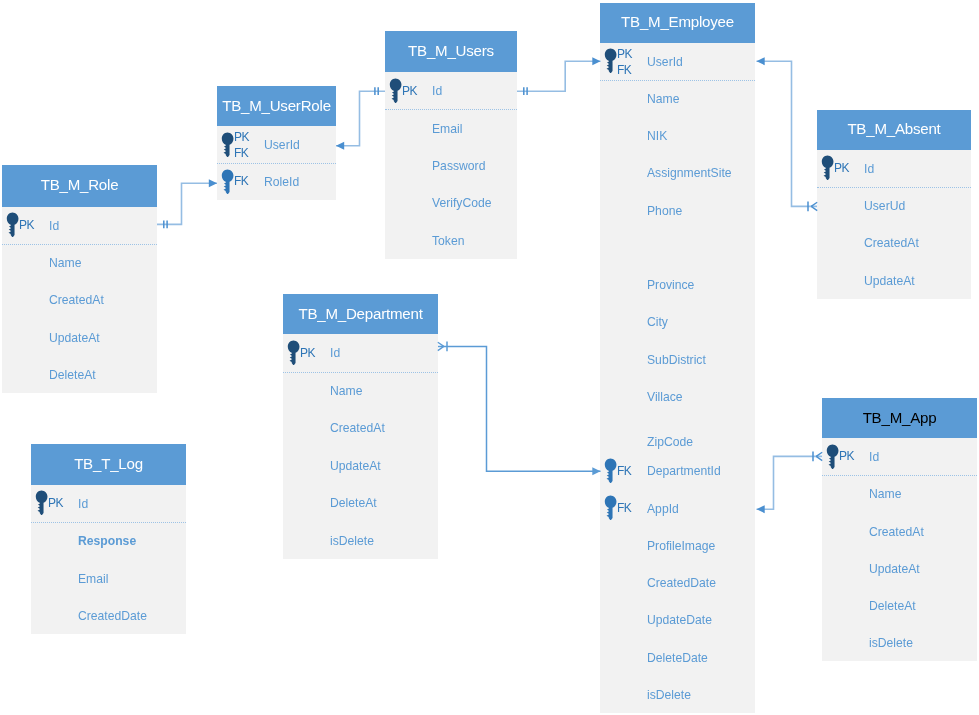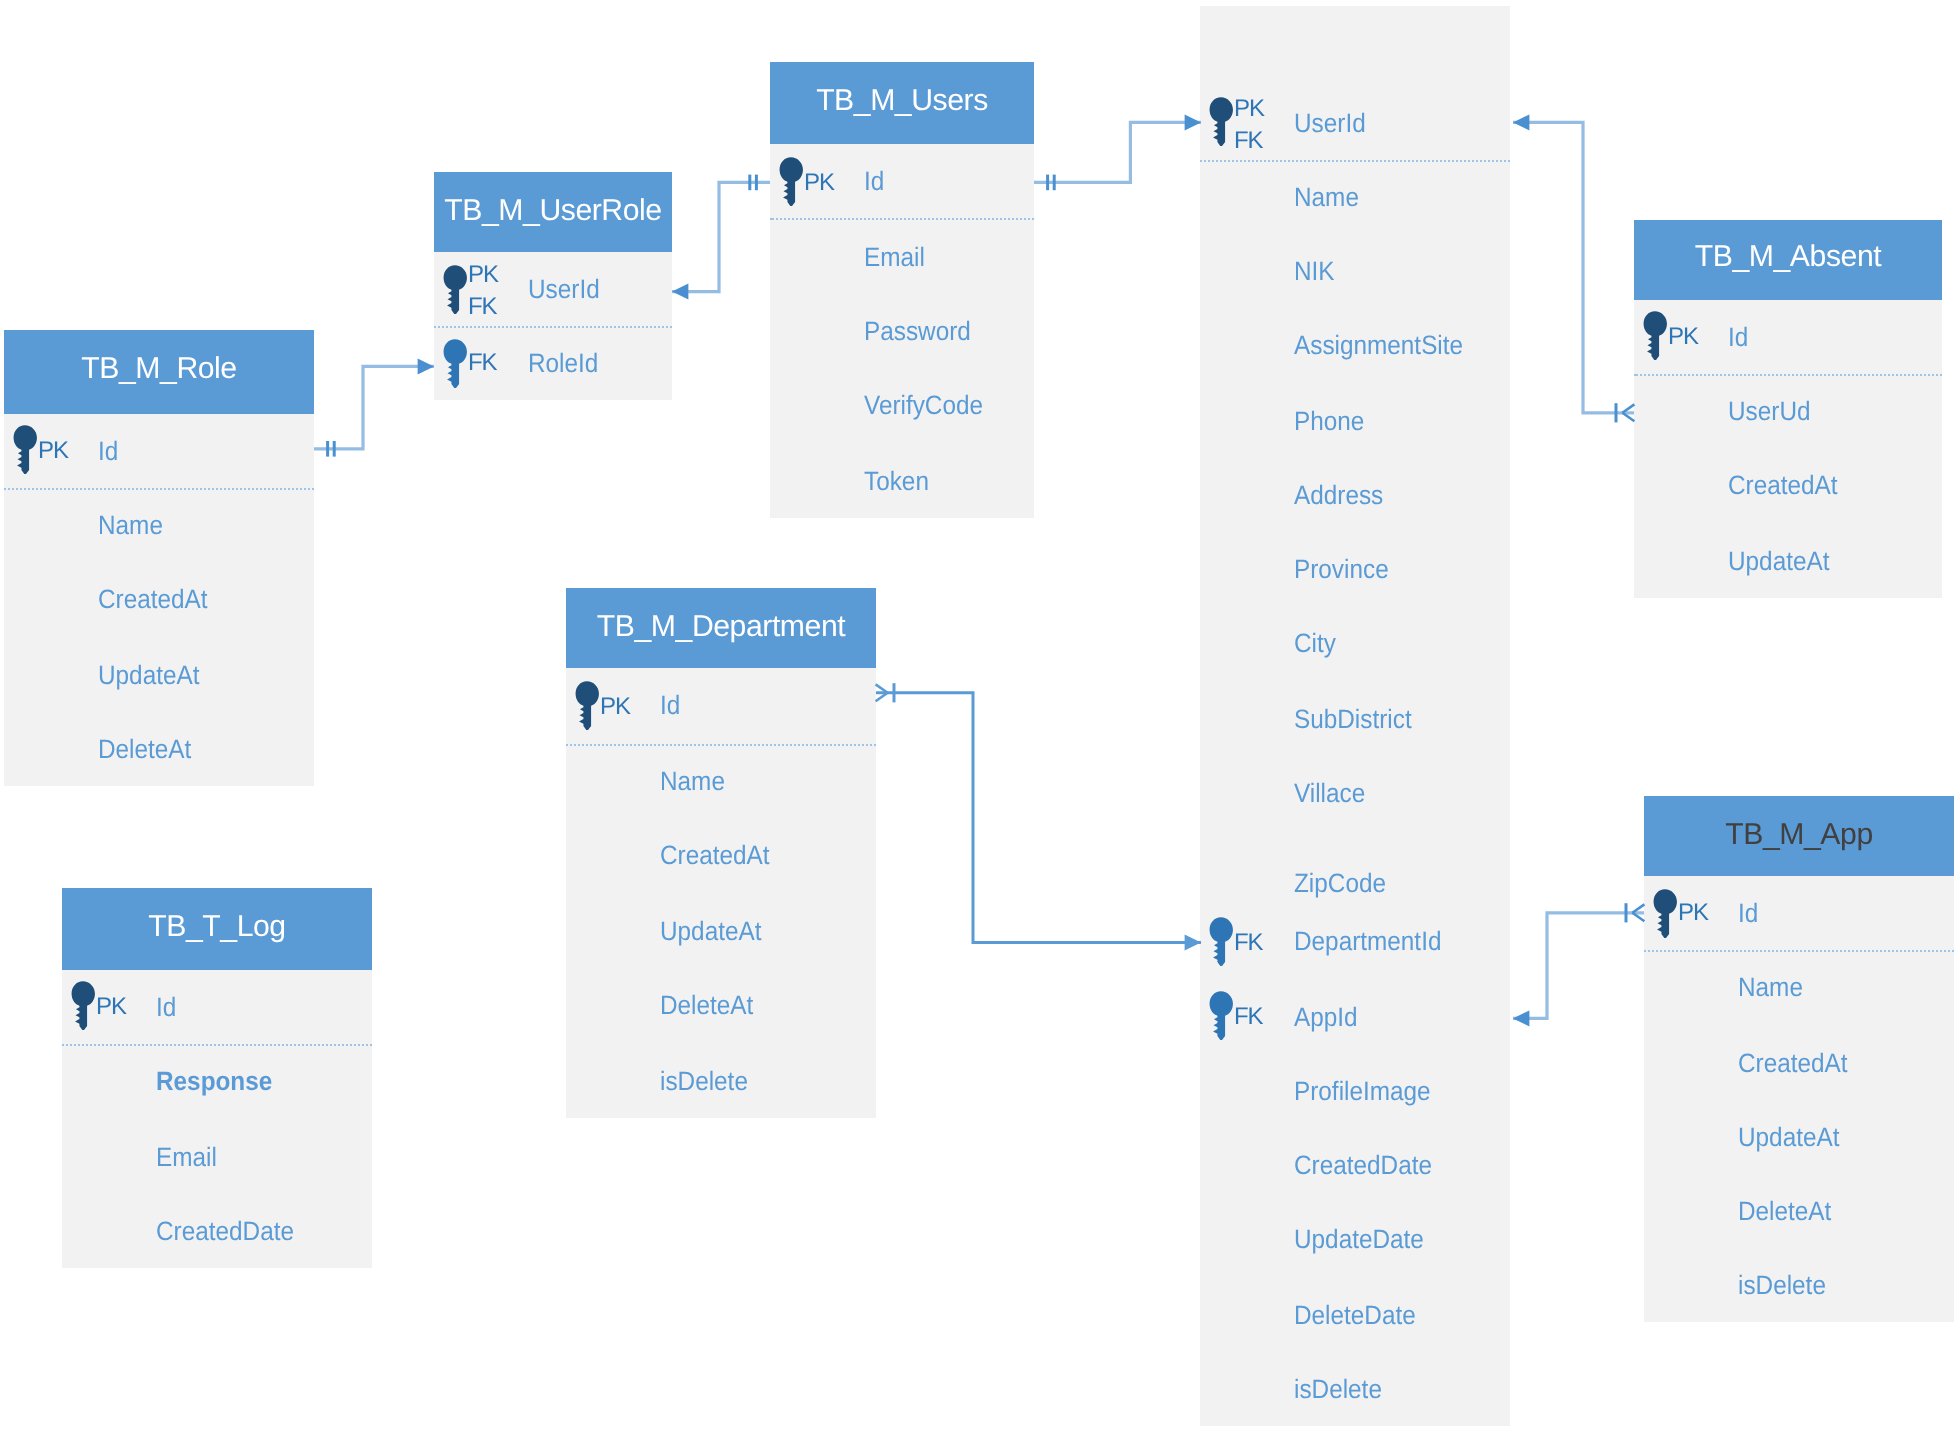--- a/index.html
+++ b/index.html
@@ -91,20 +91,21 @@
       </div>
       <div class="attr-row" style="top: 190.6px; height: 37.4px; width: 132px;">
         <span class="fname" style="left: 46.7px; color: rgb(91, 155, 213); top: 11.3px;">Token</span>
       </div>
       <div class="attr-row" style="top: 153.2px; height: 37.4px; width: 132px;">
         <span class="fname" style="left: 46.7px; color: rgb(91, 155, 213); top: 11.3px;">VerifyCode</span>
       </div>
       <div class="pk-sep" style="top: 78.4px; width: 132px; border-top-color: rgb(157, 195, 230);"></div>
     </div>
     <div class="entity" style="left: 600px; top: 3px; width: 155px; height: 710px; background: rgb(242, 242, 242);">
+      <div class="entity-title" style="height: 39.5px; background: rgb(91, 155, 213); color: rgb(255, 255, 255);">TB_M_Employee</div>
       <div class="attr-row" style="top: 39.5px; height: 37.25px; width: 155px;">
         <span class="keyicon" style="left: 3.1px; top: 5.825px;"><svg width="14.8" height="25" viewBox="0 0 12.5 21.6">
             <path fill="#1f4e79" d="M6.3 0.5 C3.5 0.5 1.4 2.9 1.4 5.9 C1.4 8.4 2.9 10.5 4.8 11.1 L4.8 11.8 L3.3 12.6 L4.8 13.5 L4.8 14.3 L3.1 15.2 L4.8 16.1 L4.8 16.9 L2.9 17.9 L4.8 18.9 L4.8 19.9 L6.4 22.1 L8.1 19.9 L8.1 11.1 C10.0 10.5 11.5 8.4 11.5 5.9 C11.5 2.9 9.1 0.5 6.3 0.5 Z"></path>
           </svg></span>
         <span class="tags" style="left: 17px; color: rgb(46, 117, 182); top: 6.425px;">
           <div>PK</div>
           <div style="margin-top:4.5px">FK</div>
         </span>
         <span class="fname" style="left: 46.7px; color: rgb(91, 155, 213); top: 11.225px;">UserId</span>
       </div>
@@ -112,23 +113,20 @@
         <span class="fname" style="left: 46.7px; color: rgb(91, 155, 213); top: 11.225px;">Name</span>
       </div>
       <div class="attr-row" style="top: 114px; height: 37.25px; width: 155px;">
         <span class="fname" style="left: 46.7px; color: rgb(91, 155, 213); top: 11.225px;">NIK</span>
       </div>
       <div class="attr-row" style="top: 151.25px; height: 37.25px; width: 155px;">
         <span class="fname" style="left: 46.7px; color: rgb(91, 155, 213); top: 11.225px;">AssignmentSite</span>
       </div>
       <div class="attr-row" style="top: 188.5px; height: 37.25px; width: 155px; text-align: center;">
         <span class="fname" style="left: 46.7px; color: rgb(91, 155, 213); top: 11.225px;">Phone</span>
-      </div>
-      <div class="attr-row" style="top: 225.75px; height: 37.25px; width: 155px;">
-        <span class="fname" style="left: 46.7px; color: rgb(91, 155, 213); top: 11.225px;">Address</span>
       </div>
       <div class="attr-row" style="top: 263px; height: 37.25px; width: 155px;">
         <span class="fname" style="left: 46.7px; color: rgb(91, 155, 213); top: 11.225px;">Province</span>
       </div>
       <div class="attr-row" style="top: 300.25px; height: 37.25px; width: 155px;">
         <span class="fname" style="left: 46.7px; color: rgb(91, 155, 213); top: 11.225px;">City</span>
       </div>
       <div class="attr-row" style="top: 337.5px; height: 37.25px; width: 155px;">
         <span class="fname" style="left: 46.7px; color: rgb(91, 155, 213); top: 11.225px;">SubDistrict</span>
       </div>
@@ -217,21 +215,21 @@
       </div>
       <div class="attr-row" style="top: 190px; height: 37.5px; width: 155px;">
         <span class="fname" style="left: 46.7px; color: rgb(91, 155, 213); top: 11.35px;">DeleteAt</span>
       </div>
       <div class="attr-row" style="top: 227.5px; height: 37.5px; width: 155px;">
         <span class="fname" style="left: 46.7px; color: rgb(91, 155, 213); top: 11.35px;">isDelete</span>
       </div>
       <div class="pk-sep" style="top: 77.5px; width: 155px; border-top-color: rgb(157, 195, 230);"></div>
     </div>
     <div class="entity" style="left: 822px; top: 398px; width: 155px; height: 263.2px; background: rgb(242, 242, 242);">
-      <div class="entity-title" style="height: 40px; background: rgb(91, 155, 213); color: #404040;">TB_M_App</div>
+      <div class="entity-title" style="height: 40px; background: rgb(91, 155, 213); color: #000000;">TB_M_App</div>
       <div class="attr-row" style="top: 40px; height: 37.2px; width: 155px;">
         <span class="keyicon" style="left: 3.1px; top: 5.8px;"><svg width="14.8" height="25" viewBox="0 0 12.5 21.6">
             <path fill="#1f4e79" d="M6.3 0.5 C3.5 0.5 1.4 2.9 1.4 5.9 C1.4 8.4 2.9 10.5 4.8 11.1 L4.8 11.8 L3.3 12.6 L4.8 13.5 L4.8 14.3 L3.1 15.2 L4.8 16.1 L4.8 16.9 L2.9 17.9 L4.8 18.9 L4.8 19.9 L6.4 22.1 L8.1 19.9 L8.1 11.1 C10.0 10.5 11.5 8.4 11.5 5.9 C11.5 2.9 9.1 0.5 6.3 0.5 Z"></path>
           </svg></span>
         <span class="tags" style="left: 17px; color: rgb(46, 117, 182); top: 13.4px;">
           <div>PK</div>
         </span>
         <span class="fname" style="left: 46.7px; color: rgb(91, 155, 213); top: 11.2px;">Id</span>
       </div>
       <div class="attr-row" style="top: 77.2px; height: 37.2px; width: 155px;">

